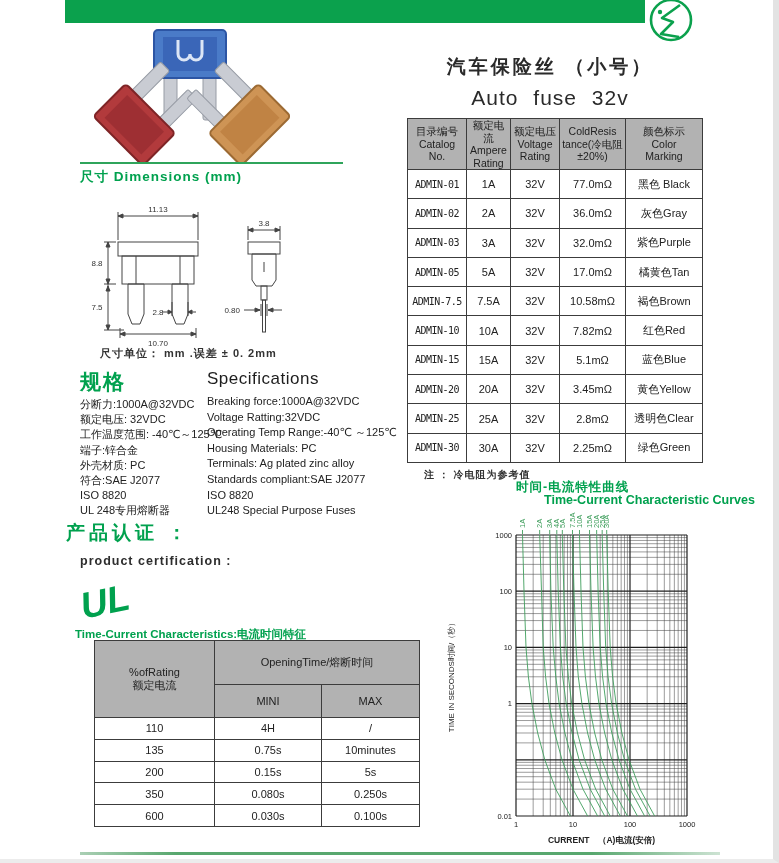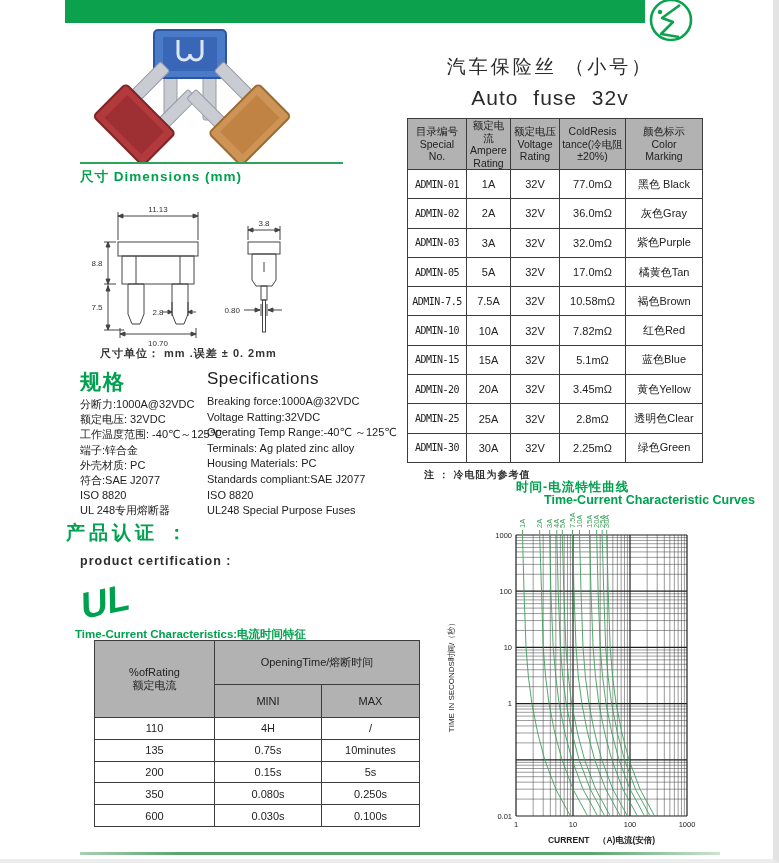--- a/index.html
+++ b/index.html
@@ -8,21 +8,21 @@
         border-right:6px solid #e3e3e3;border-bottom:4px solid #ececec;box-sizing:border-box;}
   .abs{position:absolute;}
   .green{color:#00A14E;}
   .pre{white-space:pre-line;}
 
   
   #top-bar{left:65px;top:0;width:580px;height:23px;background:#0BA14D;}
   #brand-logo{left:644px;top:-9px;}
 
   
-  #title-cn{left:420px;top:54px;width:260px;text-align:center;font-size:19px;font-weight:normal;
+  #title-cn{left:420px;top:54px;width:260px;text-align:center;font-size:19px;font-weight:bold;
             letter-spacing:3px;color:#2a2a2a;}
   #title-en{left:420px;top:86px;width:260px;text-align:center;font-size:21px;color:#2a2a2a;
             letter-spacing:1px;word-spacing:8px;}
 
   
   #dims-divider{left:80px;top:162px;width:263px;height:2px;background:#2FA45B;}
   #dims-heading{left:80px;top:168px;font-size:13.5px;font-weight:bold;letter-spacing:1px;}
   #dims-unit{left:100px;top:346px;font-size:11px;font-weight:bold;color:#333;letter-spacing:1px;}
   #dims-svg text{font-size:8px;fill:#333;font-family:"Liberation Sans",sans-serif;}
 
@@ -176,22 +176,22 @@
       <div>端子:锌合金</div>
       <div>外壳材质: PC</div>
       <div>符合:SAE J2077</div>
       <div>ISO 8820</div>
       <div>UL 248专用熔断器</div>
     </div>
   <div id="spec-en-list" class="abs">
       <div>Breaking force:1000A@32VDC</div>
       <div>Voltage Ratting:32VDC</div>
       <div>Operating Temp Range:-40℃ ～125℃</div>
+      <div>Housing Materials: PC</div>
       <div>Terminals: Ag plated zinc alloy</div>
-      <div>Housing Materials: PC</div>
       <div>Standards compliant:SAE J2077</div>
       <div>ISO 8820</div>
       <div>UL248 Special Purpose Fuses</div>
     </div>
 
   <div id="cert-cn-heading" class="abs green">产品认证 ：</div>
   <div id="cert-en-heading" class="abs">product certification :</div>
   <svg id="ul-logo" class="abs" width="64" height="50" viewBox="0 0 64 50">
     <g transform="rotate(-12 30 26)">
       <text x="4" y="40" font-family="Liberation Sans,sans-serif" font-size="37" font-weight="bold" font-style="italic" fill="#00A14E">UL</text>
@@ -249,21 +249,21 @@
     <colgroup>
         <col style="width:59px">
         <col style="width:44px">
         <col style="width:49px">
         <col style="width:66px">
         <col style="width:77px">
       </colgroup>
     <thead>
         <tr id="ratings-head">
           <th class="pre">目录编号
-Special
+Catalog
 No.</th>
           <th class="pre">额定电流
 Ampere
 Rating</th>
           <th class="pre">额定电压
 Voltage
 Rating</th>
           <th class="pre">ColdResis
 tance(冷电阻
 ±20%)</th>

